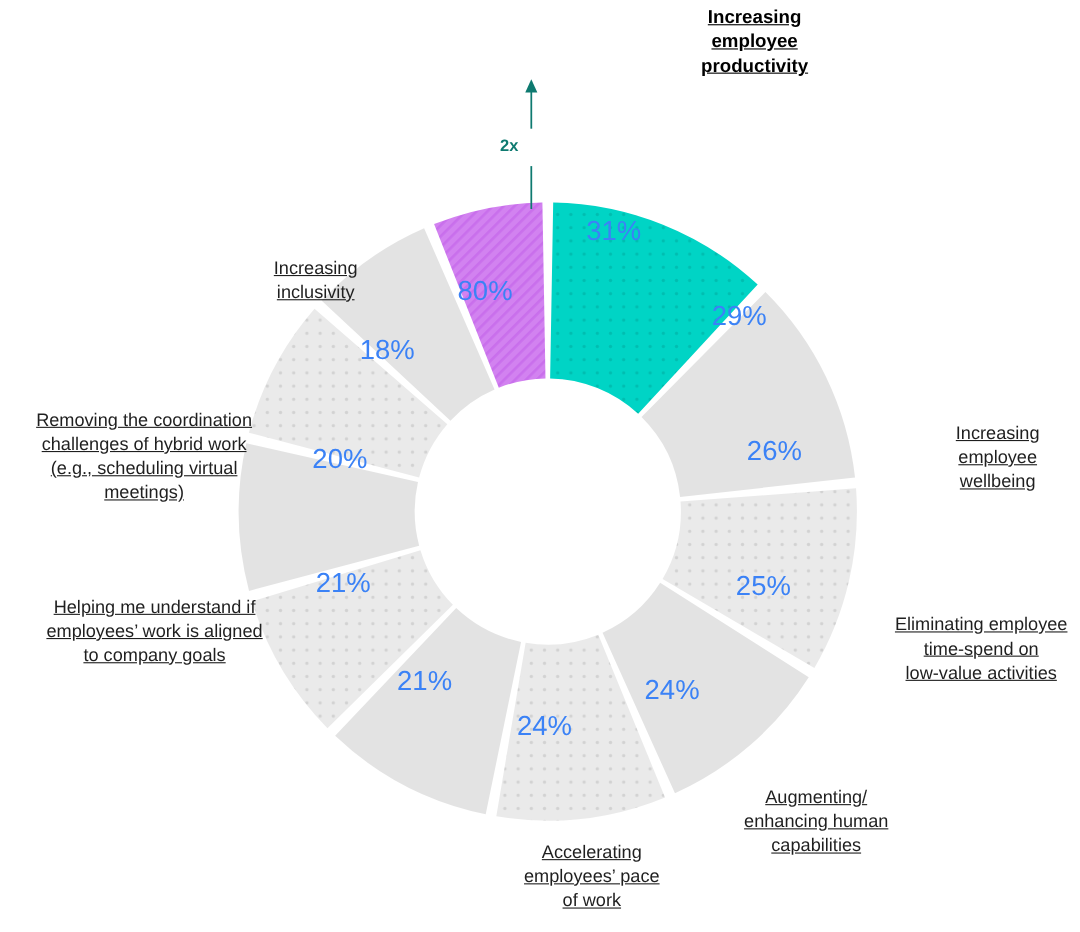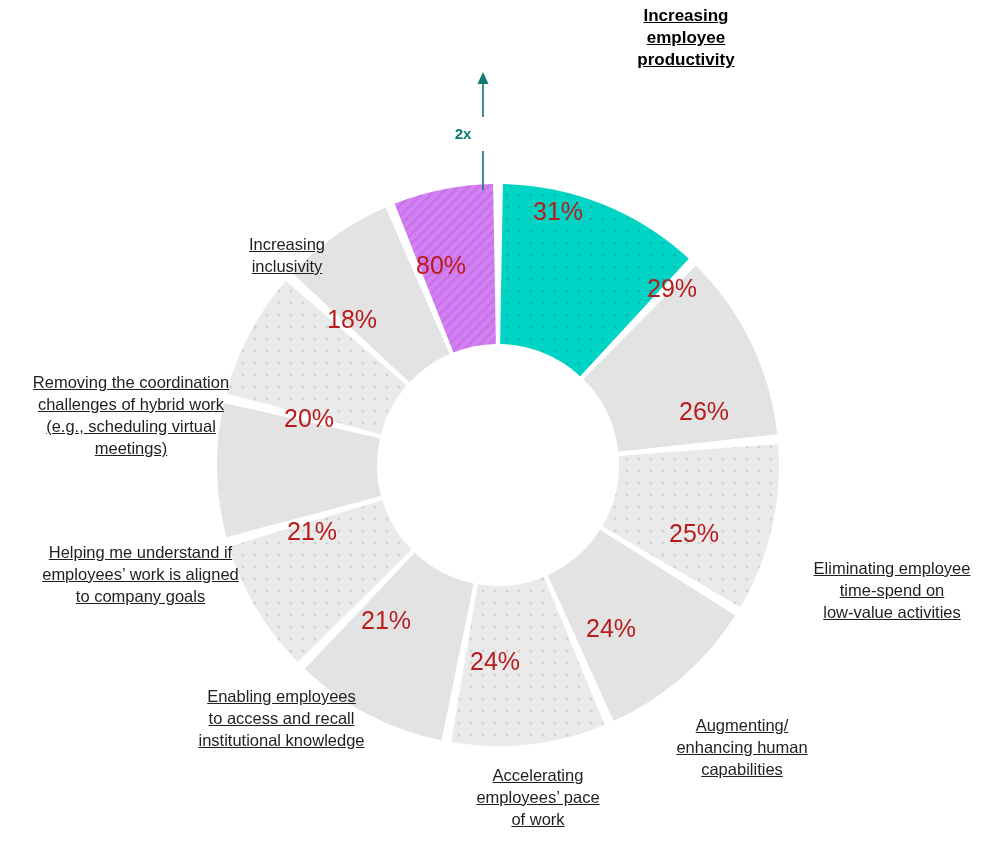--- a/index.html
+++ b/index.html
@@ -41,21 +41,21 @@
     font-size: 17px;
     line-height: 1.3;
     color: #000000;
   }
   .callout.align-right { text-align: right; }
   .callout.align-left  { text-align: center; text-decoration: underline; }
 
   .pct {
     position: absolute;
     font-size: 25px;
-    color: #b91c1c;
+    color: #3b82f6;
     font-family: "Liberation Sans", sans-serif;
     transform: translate(-50%, -50%);
     white-space: nowrap;
   }
   .multiplier-label {
     position: absolute;
     font-weight: bold;
     font-size: 15px;
     color: #0e7a70;
     font-family: "Liberation Sans", sans-serif;
@@ -119,36 +119,35 @@
   <div class="pct" style="left:312px; top:531px;">21%</div>
   <div class="pct" style="left:299px; top:418px;margin-left:10px;">20%</div>
   <div class="pct" style="left:352px; top:319px;">18%</div>
   <div class="pct" style="left:441px; top:265px;">80%</div>
 
   <div class="callout bold align-left" style="left:571px; top:5px; width:230px;">Increasing
 employee
 productivity</div>
 
 
+  <div class="callout align-left" style="left:832px; top:384px; width:150px;">Increasing employee
+wellbeing</div>
 
   <div class="callout align-left" style="left:804px; top:558px; width:176px;">Eliminating employee
 time-spend on
 low-value activities</div>
 
   <div class="callout align-left" style="left:657px; top:715px; width:170px;">Augmenting/
 enhancing human
 capabilities</div>
 
   <div class="callout align-left" style="left:448px; top:765px; width:180px;">Accelerating
 employees’ pace
 of work</div>
 
-  <div class="callout align-left" style="left:174px; top:686px; width:215px;">Enabling employees
-to access and recall
-institutional knowledge</div>
 
   <div class="callout align-left" style="left:28px; top:542px; width:225px;">Helping me understand if
 employees’ work is aligned
 to company goals</div>
 
   <div class="callout align-left" style="left:16px; top:372px; width:230px;">Removing the coordination
 challenges of hybrid work
 (e.g., scheduling virtual
 meetings)</div>
 

